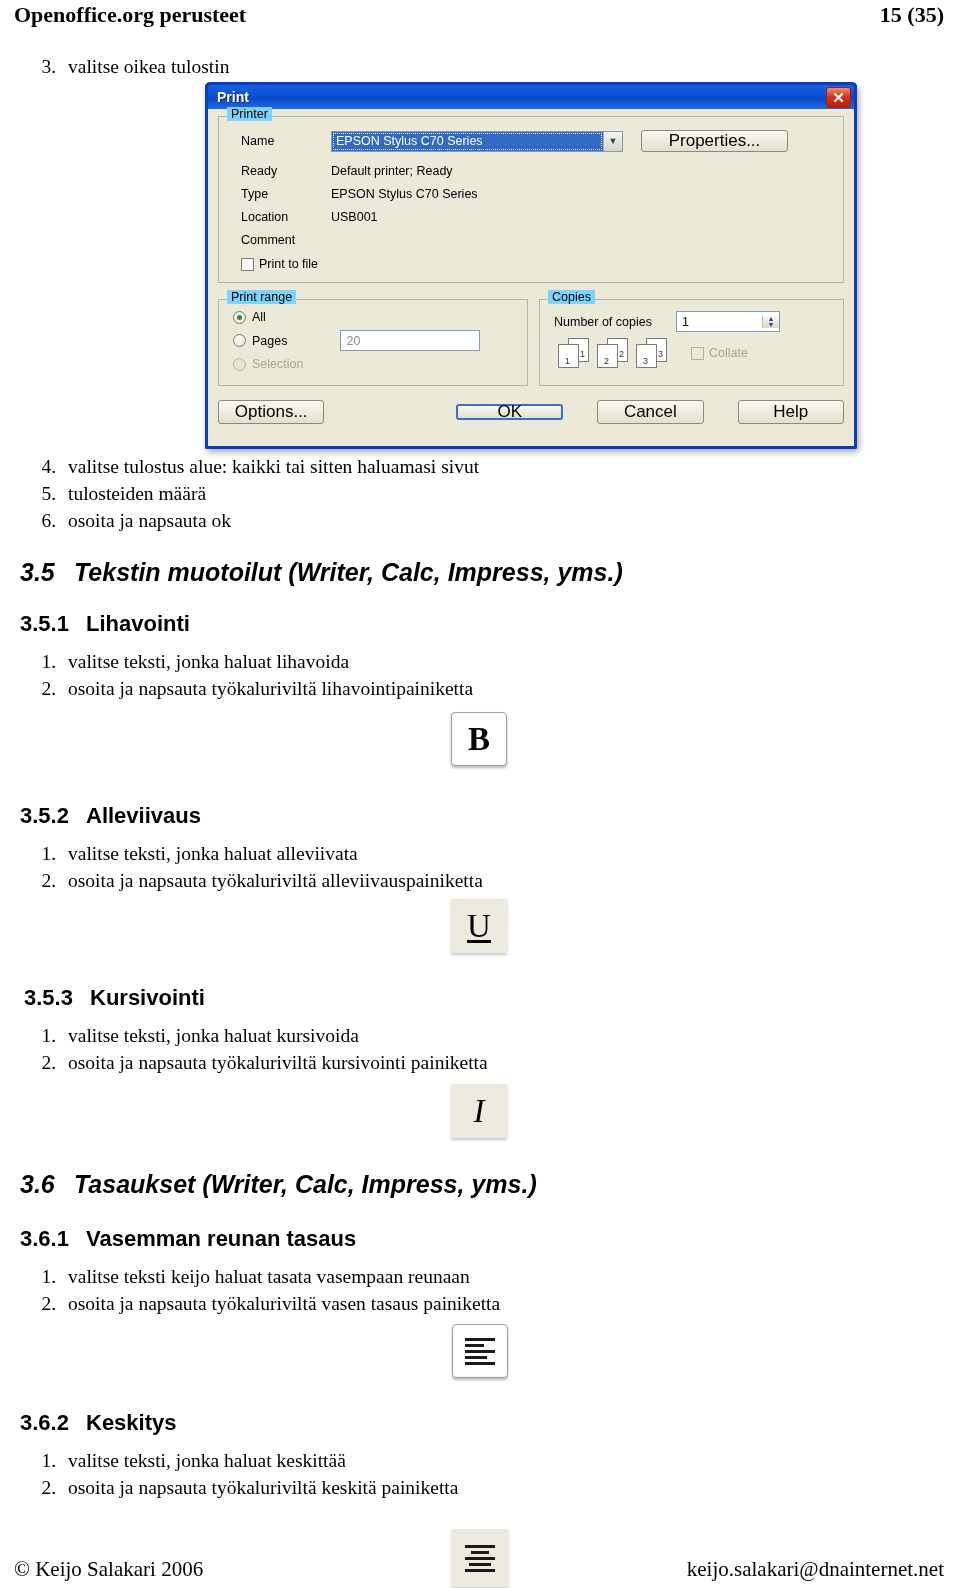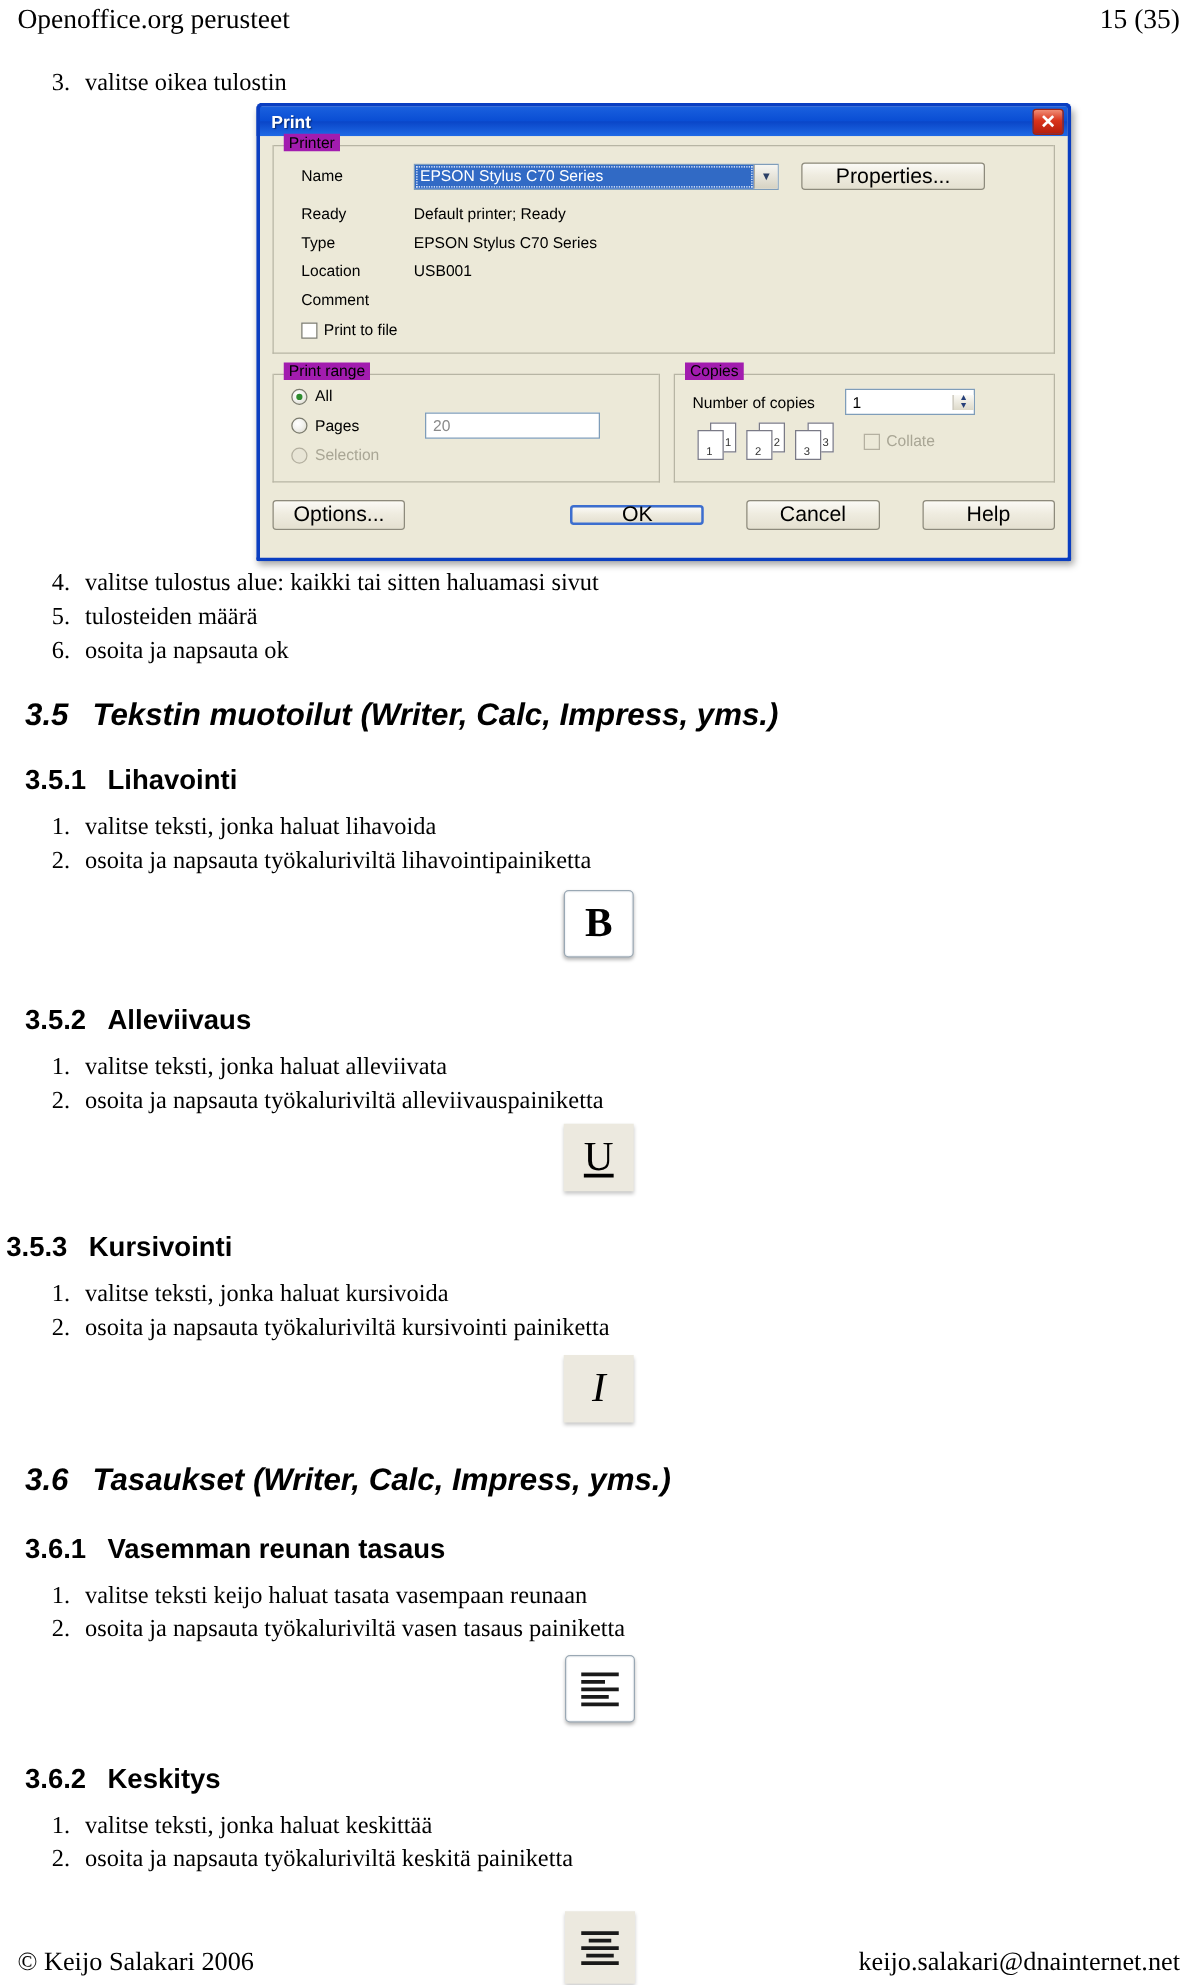--- a/index.html
+++ b/index.html
@@ -15,20 +15,21 @@
     overflow: hidden;
   }
 
   
   .page-header {
     position: absolute;
     top: 2px; left: 14px; right: 16px;
     display: flex; justify-content: space-between; align-items: center;
     font-family: "Liberation Serif", serif;
     font-size: 22px;
+    font-weight: bold;
   }
   .step {
     display: flex;
     font-family: "Liberation Serif", serif;
     font-size: 19.5px;
     line-height: 27px;
   }
   .step .num { width: 34px; text-align: right; padding-right: 12px; flex: none; }
   .step .txt { flex: 1; }
 
@@ -121,21 +122,21 @@
   .dlg-body { padding: 7px 10px 0 10px; position: relative; }
 
   fieldset.grp {
     border: 1px solid #b7b5a4;
     border-top: none;
     margin: 0; padding: 0;
     position: relative;
   }
   fieldset.grp > .legend {
     position: absolute; top: -9px; left: 8px;
-    background: #a21caf; padding: 0 4px;
+    background: #7dd3fc; padding: 0 4px;
     font-size: 12.5px; color: #000;
   }
   fieldset.grp > .topline {
     position: absolute; top: 0; left: 0; right: 0;
     height: 1px; background: #b7b5a4;
   }
 
   .row { display: flex; align-items: center; font-size: 12.5px; }
   .lbl { width: 112px; flex: none; padding-left: 22px; }
 
@@ -421,21 +422,21 @@
   </div>
 </div>
 <div class="tb-btn" style="position:absolute; left:447px; top:895px;">
   <div class="tb-face tb-flat">
     <span class="glyph-u">
       <u>U</u>
     </span>
   </div>
 </div>
 
-<div class="h3" style="position:absolute; left:5px; top:985px; width:620px;">
+<div class="h3" style="position:absolute; left:24px; top:985px; width:620px;">
   <span class="n">3.5.3</span>
   <span>Kursivointi</span>
 </div>
 <div style="position:absolute; left:34px; top:1022px; width:620px;">
   <div class="step">
     <span class="num">1.</span>
     <span class="txt">valitse teksti, jonka haluat kursivoida</span>
   </div>
   <div class="step">
     <span class="num">2.</span>

